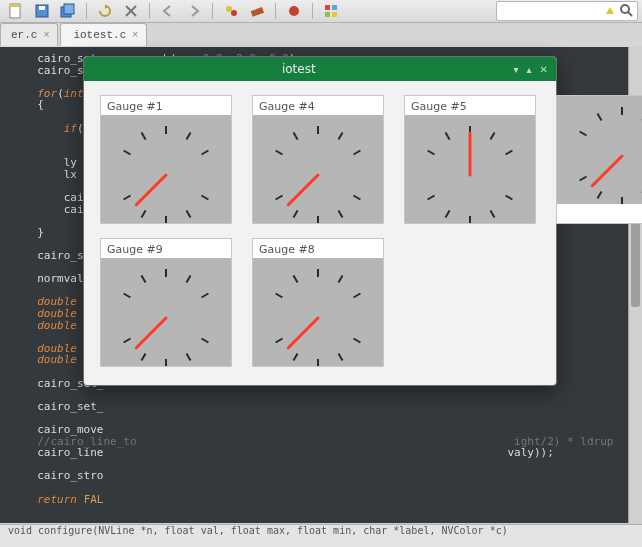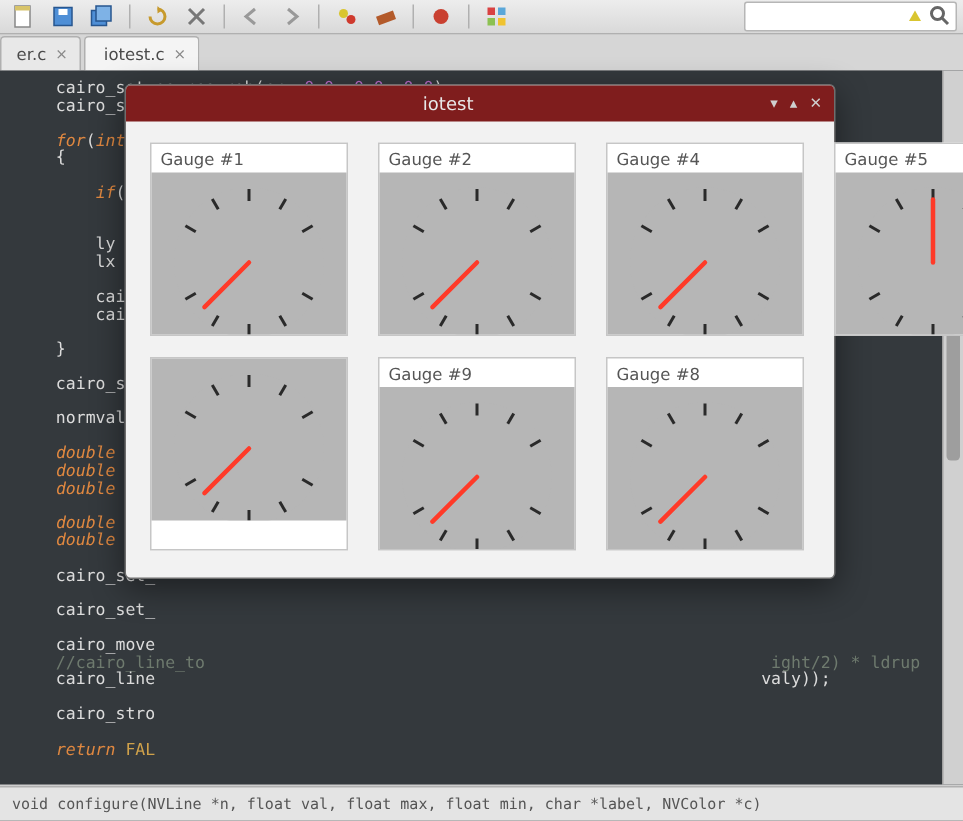--- a/index.html
+++ b/index.html
@@ -46,22 +46,22 @@
     border-radius: 2px;
     display: flex;
     align-items: center;
   }
   
   .tabstrip {
     height: 24px;
     background: #d6d6d6;
     border-bottom: 1px solid #a3a3a3;
     display: flex;
-    align-items: flex-end;
     padding-left: 0;
+    font-family: Liberation Mono, monospace;
   }
   .tab {
     height: 22px;
     background: #e8e8e8;
     border: 1px solid #b0b0b0;
     border-bottom: none;
     border-radius: 3px 3px 0 0;
     display: flex;
     align-items: center;
     padding: 0 8px 0 10px;
@@ -109,37 +109,37 @@
     height: 22px;
     background: #e4e4e4;
     border-top: 1px solid #b0b0b0;
     font-family: "DejaVu Sans Mono", monospace;
     font-size: 10px;
     color: #555;
     padding: 0 8px;
     overflow: hidden;
     white-space: nowrap;
     display: flex;
-    align-items: center;
+    align-items: flex-start;
   }
 
   
   .dialog {
     position: absolute;
     left: 83px;
     top: 56px;
     width: 472px;
     background: #f2f2f2;
     border: 1px solid #6e6e6e;
     border-radius: 4px;
     box-shadow: 0 6px 22px rgba(0,0,0,0.45);
   }
   .dialog-titlebar {
     height: 24px;
-    background: #7f1d1d;
+    background: #15803d;
     border-radius: 3px 3px 0 0;
     display: flex;
     align-items: center;
     color: #e8e8e8;
     font-size: 12px;
   }
   .dialog-title {
     flex: 1;
     text-align: center;
   }
@@ -360,114 +360,97 @@
             <line x1="107.4" y1="84.5" x2="100.5" y2="80.5" stroke="#2a2a2a" stroke-width="2"></line>
             <line x1="22.6" y1="35.5" x2="29.5" y2="39.5" stroke="#2a2a2a" stroke-width="2"></line>
             <line x1="40.5" y1="17.6" x2="44.5" y2="24.5" stroke="#2a2a2a" stroke-width="2"></line>
             <line x1="65.0" y1="11.0" x2="65.0" y2="19.0" stroke="#2a2a2a" stroke-width="2"></line>
             <line x1="89.5" y1="17.6" x2="85.5" y2="24.5" stroke="#2a2a2a" stroke-width="2"></line>
             <line x1="107.4" y1="35.5" x2="100.5" y2="39.5" stroke="#2a2a2a" stroke-width="2"></line>
     <line x1="65" y1="60" x2="35.3" y2="89.7" stroke="#ff3a28" stroke-width="3" stroke-linecap="round"></line>
   </svg></div>
       </div>
       <div class="gauge-card">
-        <div class="gauge-label">Gauge #2</div>
+        <div class="gauge-label">Gauge #4</div>
         <div class="gauge-canvas"><svg width="130" height="108">
     <circle cx="65" cy="60" r="50" fill="#b6b6b6"></circle>
     <line x1="22.6" y1="84.5" x2="29.5" y2="80.5" stroke="#2a2a2a" stroke-width="2"></line>
             <line x1="40.5" y1="102.4" x2="44.5" y2="95.5" stroke="#2a2a2a" stroke-width="2"></line>
             <line x1="65.0" y1="109.0" x2="65.0" y2="101.0" stroke="#2a2a2a" stroke-width="2"></line>
             <line x1="89.5" y1="102.4" x2="85.5" y2="95.5" stroke="#2a2a2a" stroke-width="2"></line>
             <line x1="107.4" y1="84.5" x2="100.5" y2="80.5" stroke="#2a2a2a" stroke-width="2"></line>
             <line x1="22.6" y1="35.5" x2="29.5" y2="39.5" stroke="#2a2a2a" stroke-width="2"></line>
             <line x1="40.5" y1="17.6" x2="44.5" y2="24.5" stroke="#2a2a2a" stroke-width="2"></line>
             <line x1="65.0" y1="11.0" x2="65.0" y2="19.0" stroke="#2a2a2a" stroke-width="2"></line>
             <line x1="89.5" y1="17.6" x2="85.5" y2="24.5" stroke="#2a2a2a" stroke-width="2"></line>
             <line x1="107.4" y1="35.5" x2="100.5" y2="39.5" stroke="#2a2a2a" stroke-width="2"></line>
     <line x1="65" y1="60" x2="35.3" y2="89.7" stroke="#ff3a28" stroke-width="3" stroke-linecap="round"></line>
   </svg></div>
       </div>
       <div class="gauge-card">
-        <div class="gauge-label">Gauge #4</div>
+        <div class="gauge-label">Gauge #5</div>
+        <div class="gauge-canvas"><svg width="130" height="108">
+    <circle cx="65" cy="60" r="50" fill="#b6b6b6"></circle>
+    <line x1="22.6" y1="84.5" x2="29.5" y2="80.5" stroke="#2a2a2a" stroke-width="2"></line>
+            <line x1="40.5" y1="102.4" x2="44.5" y2="95.5" stroke="#2a2a2a" stroke-width="2"></line>
+            <line x1="65.0" y1="109.0" x2="65.0" y2="101.0" stroke="#2a2a2a" stroke-width="2"></line>
+            <line x1="89.5" y1="102.4" x2="85.5" y2="95.5" stroke="#2a2a2a" stroke-width="2"></line>
+            <line x1="107.4" y1="84.5" x2="100.5" y2="80.5" stroke="#2a2a2a" stroke-width="2"></line>
+            <line x1="22.6" y1="35.5" x2="29.5" y2="39.5" stroke="#2a2a2a" stroke-width="2"></line>
+            <line x1="40.5" y1="17.6" x2="44.5" y2="24.5" stroke="#2a2a2a" stroke-width="2"></line>
+            <line x1="65.0" y1="11.0" x2="65.0" y2="19.0" stroke="#2a2a2a" stroke-width="2"></line>
+            <line x1="89.5" y1="17.6" x2="85.5" y2="24.5" stroke="#2a2a2a" stroke-width="2"></line>
+            <line x1="107.4" y1="35.5" x2="100.5" y2="39.5" stroke="#2a2a2a" stroke-width="2"></line>
+    <line x1="65" y1="60" x2="65.0" y2="18.0" stroke="#ff3a28" stroke-width="3" stroke-linecap="round"></line>
+  </svg></div>
+      </div>
+      <div class="gauge-card">
         <div class="gauge-canvas"><svg width="130" height="108">
     <circle cx="65" cy="60" r="50" fill="#b6b6b6"></circle>
     <line x1="22.6" y1="84.5" x2="29.5" y2="80.5" stroke="#2a2a2a" stroke-width="2"></line>
             <line x1="40.5" y1="102.4" x2="44.5" y2="95.5" stroke="#2a2a2a" stroke-width="2"></line>
             <line x1="65.0" y1="109.0" x2="65.0" y2="101.0" stroke="#2a2a2a" stroke-width="2"></line>
             <line x1="89.5" y1="102.4" x2="85.5" y2="95.5" stroke="#2a2a2a" stroke-width="2"></line>
             <line x1="107.4" y1="84.5" x2="100.5" y2="80.5" stroke="#2a2a2a" stroke-width="2"></line>
             <line x1="22.6" y1="35.5" x2="29.5" y2="39.5" stroke="#2a2a2a" stroke-width="2"></line>
             <line x1="40.5" y1="17.6" x2="44.5" y2="24.5" stroke="#2a2a2a" stroke-width="2"></line>
             <line x1="65.0" y1="11.0" x2="65.0" y2="19.0" stroke="#2a2a2a" stroke-width="2"></line>
             <line x1="89.5" y1="17.6" x2="85.5" y2="24.5" stroke="#2a2a2a" stroke-width="2"></line>
             <line x1="107.4" y1="35.5" x2="100.5" y2="39.5" stroke="#2a2a2a" stroke-width="2"></line>
     <line x1="65" y1="60" x2="35.3" y2="89.7" stroke="#ff3a28" stroke-width="3" stroke-linecap="round"></line>
   </svg></div>
       </div>
       <div class="gauge-card">
-        <div class="gauge-label">Gauge #5</div>
-        <div class="gauge-canvas"><svg width="130" height="108">
-    <circle cx="65" cy="60" r="50" fill="#b6b6b6"></circle>
-    <line x1="22.6" y1="84.5" x2="29.5" y2="80.5" stroke="#2a2a2a" stroke-width="2"></line>
-            <line x1="40.5" y1="102.4" x2="44.5" y2="95.5" stroke="#2a2a2a" stroke-width="2"></line>
-            <line x1="65.0" y1="109.0" x2="65.0" y2="101.0" stroke="#2a2a2a" stroke-width="2"></line>
-            <line x1="89.5" y1="102.4" x2="85.5" y2="95.5" stroke="#2a2a2a" stroke-width="2"></line>
-            <line x1="107.4" y1="84.5" x2="100.5" y2="80.5" stroke="#2a2a2a" stroke-width="2"></line>
-            <line x1="22.6" y1="35.5" x2="29.5" y2="39.5" stroke="#2a2a2a" stroke-width="2"></line>
-            <line x1="40.5" y1="17.6" x2="44.5" y2="24.5" stroke="#2a2a2a" stroke-width="2"></line>
-            <line x1="65.0" y1="11.0" x2="65.0" y2="19.0" stroke="#2a2a2a" stroke-width="2"></line>
-            <line x1="89.5" y1="17.6" x2="85.5" y2="24.5" stroke="#2a2a2a" stroke-width="2"></line>
-            <line x1="107.4" y1="35.5" x2="100.5" y2="39.5" stroke="#2a2a2a" stroke-width="2"></line>
-    <line x1="65" y1="60" x2="65.0" y2="18.0" stroke="#ff3a28" stroke-width="3" stroke-linecap="round"></line>
-  </svg></div>
-      </div>
-      <div class="gauge-card">
+        <div class="gauge-label">Gauge #9</div>
         <div class="gauge-canvas"><svg width="130" height="108">
     <circle cx="65" cy="60" r="50" fill="#b6b6b6"></circle>
     <line x1="22.6" y1="84.5" x2="29.5" y2="80.5" stroke="#2a2a2a" stroke-width="2"></line>
             <line x1="40.5" y1="102.4" x2="44.5" y2="95.5" stroke="#2a2a2a" stroke-width="2"></line>
             <line x1="65.0" y1="109.0" x2="65.0" y2="101.0" stroke="#2a2a2a" stroke-width="2"></line>
             <line x1="89.5" y1="102.4" x2="85.5" y2="95.5" stroke="#2a2a2a" stroke-width="2"></line>
             <line x1="107.4" y1="84.5" x2="100.5" y2="80.5" stroke="#2a2a2a" stroke-width="2"></line>
             <line x1="22.6" y1="35.5" x2="29.5" y2="39.5" stroke="#2a2a2a" stroke-width="2"></line>
             <line x1="40.5" y1="17.6" x2="44.5" y2="24.5" stroke="#2a2a2a" stroke-width="2"></line>
             <line x1="65.0" y1="11.0" x2="65.0" y2="19.0" stroke="#2a2a2a" stroke-width="2"></line>
             <line x1="89.5" y1="17.6" x2="85.5" y2="24.5" stroke="#2a2a2a" stroke-width="2"></line>
             <line x1="107.4" y1="35.5" x2="100.5" y2="39.5" stroke="#2a2a2a" stroke-width="2"></line>
     <line x1="65" y1="60" x2="35.3" y2="89.7" stroke="#ff3a28" stroke-width="3" stroke-linecap="round"></line>
   </svg></div>
       </div>
       <div class="gauge-card">
-        <div class="gauge-label">Gauge #9</div>
+        <div class="gauge-label">Gauge #8</div>
         <div class="gauge-canvas"><svg width="130" height="108">
     <circle cx="65" cy="60" r="50" fill="#b6b6b6"></circle>
     <line x1="22.6" y1="84.5" x2="29.5" y2="80.5" stroke="#2a2a2a" stroke-width="2"></line>
             <line x1="40.5" y1="102.4" x2="44.5" y2="95.5" stroke="#2a2a2a" stroke-width="2"></line>
             <line x1="65.0" y1="109.0" x2="65.0" y2="101.0" stroke="#2a2a2a" stroke-width="2"></line>
             <line x1="89.5" y1="102.4" x2="85.5" y2="95.5" stroke="#2a2a2a" stroke-width="2"></line>
             <line x1="107.4" y1="84.5" x2="100.5" y2="80.5" stroke="#2a2a2a" stroke-width="2"></line>
             <line x1="22.6" y1="35.5" x2="29.5" y2="39.5" stroke="#2a2a2a" stroke-width="2"></line>
             <line x1="40.5" y1="17.6" x2="44.5" y2="24.5" stroke="#2a2a2a" stroke-width="2"></line>
             <line x1="65.0" y1="11.0" x2="65.0" y2="19.0" stroke="#2a2a2a" stroke-width="2"></line>
             <line x1="89.5" y1="17.6" x2="85.5" y2="24.5" stroke="#2a2a2a" stroke-width="2"></line>
             <line x1="107.4" y1="35.5" x2="100.5" y2="39.5" stroke="#2a2a2a" stroke-width="2"></line>
     <line x1="65" y1="60" x2="35.3" y2="89.7" stroke="#ff3a28" stroke-width="3" stroke-linecap="round"></line>
   </svg></div>
       </div>
-      <div class="gauge-card">
-        <div class="gauge-label">Gauge #8</div>
-        <div class="gauge-canvas"><svg width="130" height="108">
-    <circle cx="65" cy="60" r="50" fill="#b6b6b6"></circle>
-    <line x1="22.6" y1="84.5" x2="29.5" y2="80.5" stroke="#2a2a2a" stroke-width="2"></line>
-            <line x1="40.5" y1="102.4" x2="44.5" y2="95.5" stroke="#2a2a2a" stroke-width="2"></line>
-            <line x1="65.0" y1="109.0" x2="65.0" y2="101.0" stroke="#2a2a2a" stroke-width="2"></line>
-            <line x1="89.5" y1="102.4" x2="85.5" y2="95.5" stroke="#2a2a2a" stroke-width="2"></line>
-            <line x1="107.4" y1="84.5" x2="100.5" y2="80.5" stroke="#2a2a2a" stroke-width="2"></line>
-            <line x1="22.6" y1="35.5" x2="29.5" y2="39.5" stroke="#2a2a2a" stroke-width="2"></line>
-            <line x1="40.5" y1="17.6" x2="44.5" y2="24.5" stroke="#2a2a2a" stroke-width="2"></line>
-            <line x1="65.0" y1="11.0" x2="65.0" y2="19.0" stroke="#2a2a2a" stroke-width="2"></line>
-            <line x1="89.5" y1="17.6" x2="85.5" y2="24.5" stroke="#2a2a2a" stroke-width="2"></line>
-            <line x1="107.4" y1="35.5" x2="100.5" y2="39.5" stroke="#2a2a2a" stroke-width="2"></line>
-    <line x1="65" y1="60" x2="35.3" y2="89.7" stroke="#ff3a28" stroke-width="3" stroke-linecap="round"></line>
-  </svg></div>
-      </div>
     </div>
 </div>
 
 </body></html>

